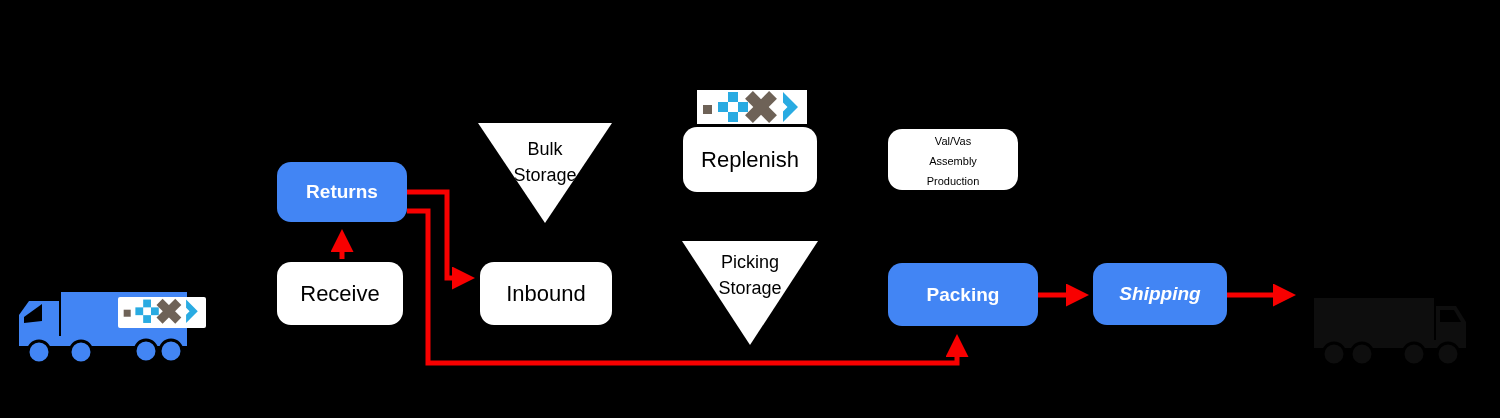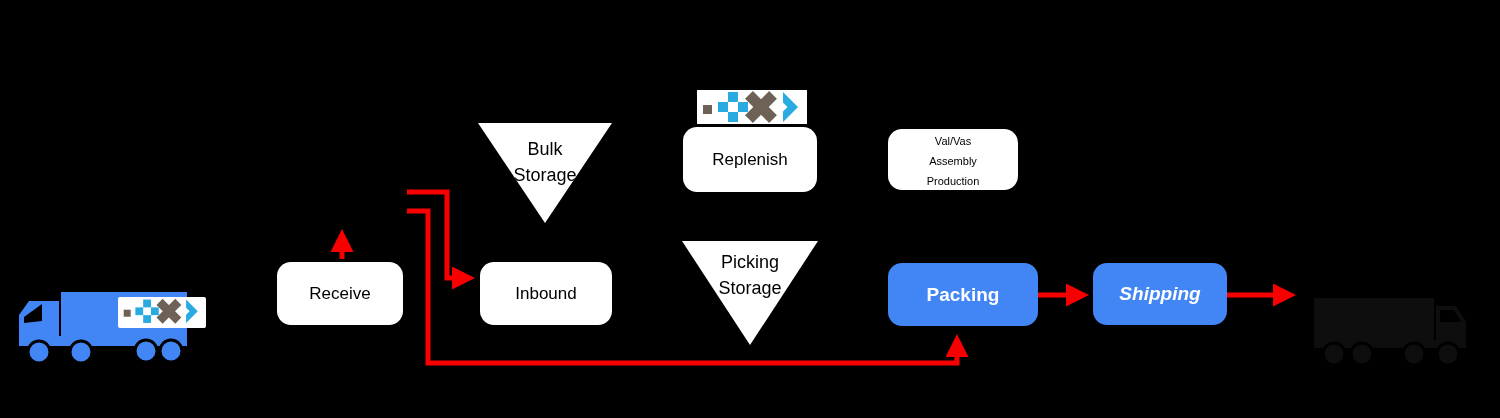--- a/index.html
+++ b/index.html
@@ -5,21 +5,21 @@
   html,body{margin:0;padding:0;background:#000;}
   .canvas{
     position:relative;width:1500px;height:418px;background:#000;overflow:hidden;
     font-family:"Liberation Sans",sans-serif;
   }
   .node{
     position:absolute;display:flex;align-items:center;justify-content:center;
     border-radius:14px;text-align:center;z-index:2;box-sizing:border-box;
   }
   .node.blue{background:#4285F4;color:#fff;font-weight:bold;font-size:19px;}
-  .node.white{background:#fff;color:#000;font-size:17px;}
+  .node.white{background:#fff;color:#000;font-size:22px;}
   .node.multiline{flex-direction:column;font-size:11px;line-height:20px;padding-top:2px;}
   .tri{
     position:absolute;background:#fff;z-index:2;
     clip-path:polygon(0 0,100% 0,50% 100%);
     color:#000;font-size:18px;text-align:center;
   }
   .tri .tri-text{display:block;line-height:26px;}
   #tri-bulk{left:478px;top:123px;width:134px;height:100px;padding-top:0;}
   #tri-bulk .pad{padding-top:13px;}
   #tri-pick{left:682px;top:241px;width:136px;height:104px;}
@@ -85,20 +85,23 @@
       <circle cx="24" cy="64" r="11" stroke="#000" stroke-width="3"></circle>
       <circle cx="66" cy="64" r="11" stroke="#000" stroke-width="3"></circle>
       <circle cx="131" cy="63" r="11" stroke="#000" stroke-width="3"></circle>
       <circle cx="156" cy="63" r="11" stroke="#000" stroke-width="3"></circle>
     </g>
     <polygon points="9,29 27,16 27,33 9,35" fill="#000"></polygon>
     <rect x="103" y="9" width="88" height="31" rx="2" fill="#fff"></rect>
     <use href="#brandlogo" x="0" y="0" width="110" height="34" transform="translate(104,10) scale(0.78)"></use>
   </svg>
 
+  <div class="node blue" id="node-returns">
+    <span>Returns</span>
+  </div>
   <div class="node white" id="node-receive">
     <span>Receive</span>
   </div>
 
   <div class="tri" id="tri-bulk">
     <div class="pad">
       <span class="tri-text">Bulk</span>
       <span class="tri-text">Storage</span>
     </div>
   </div>

